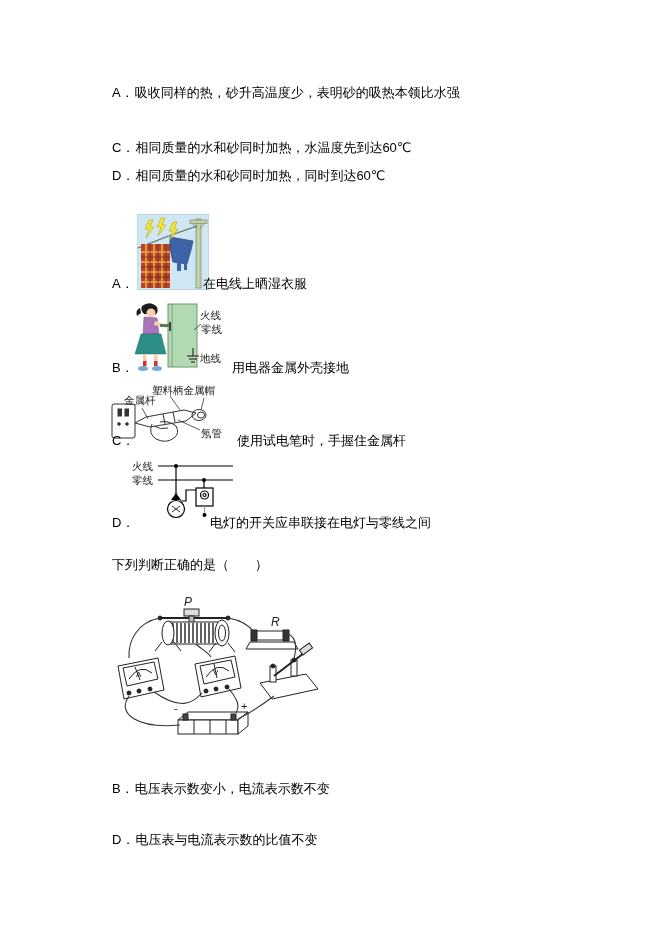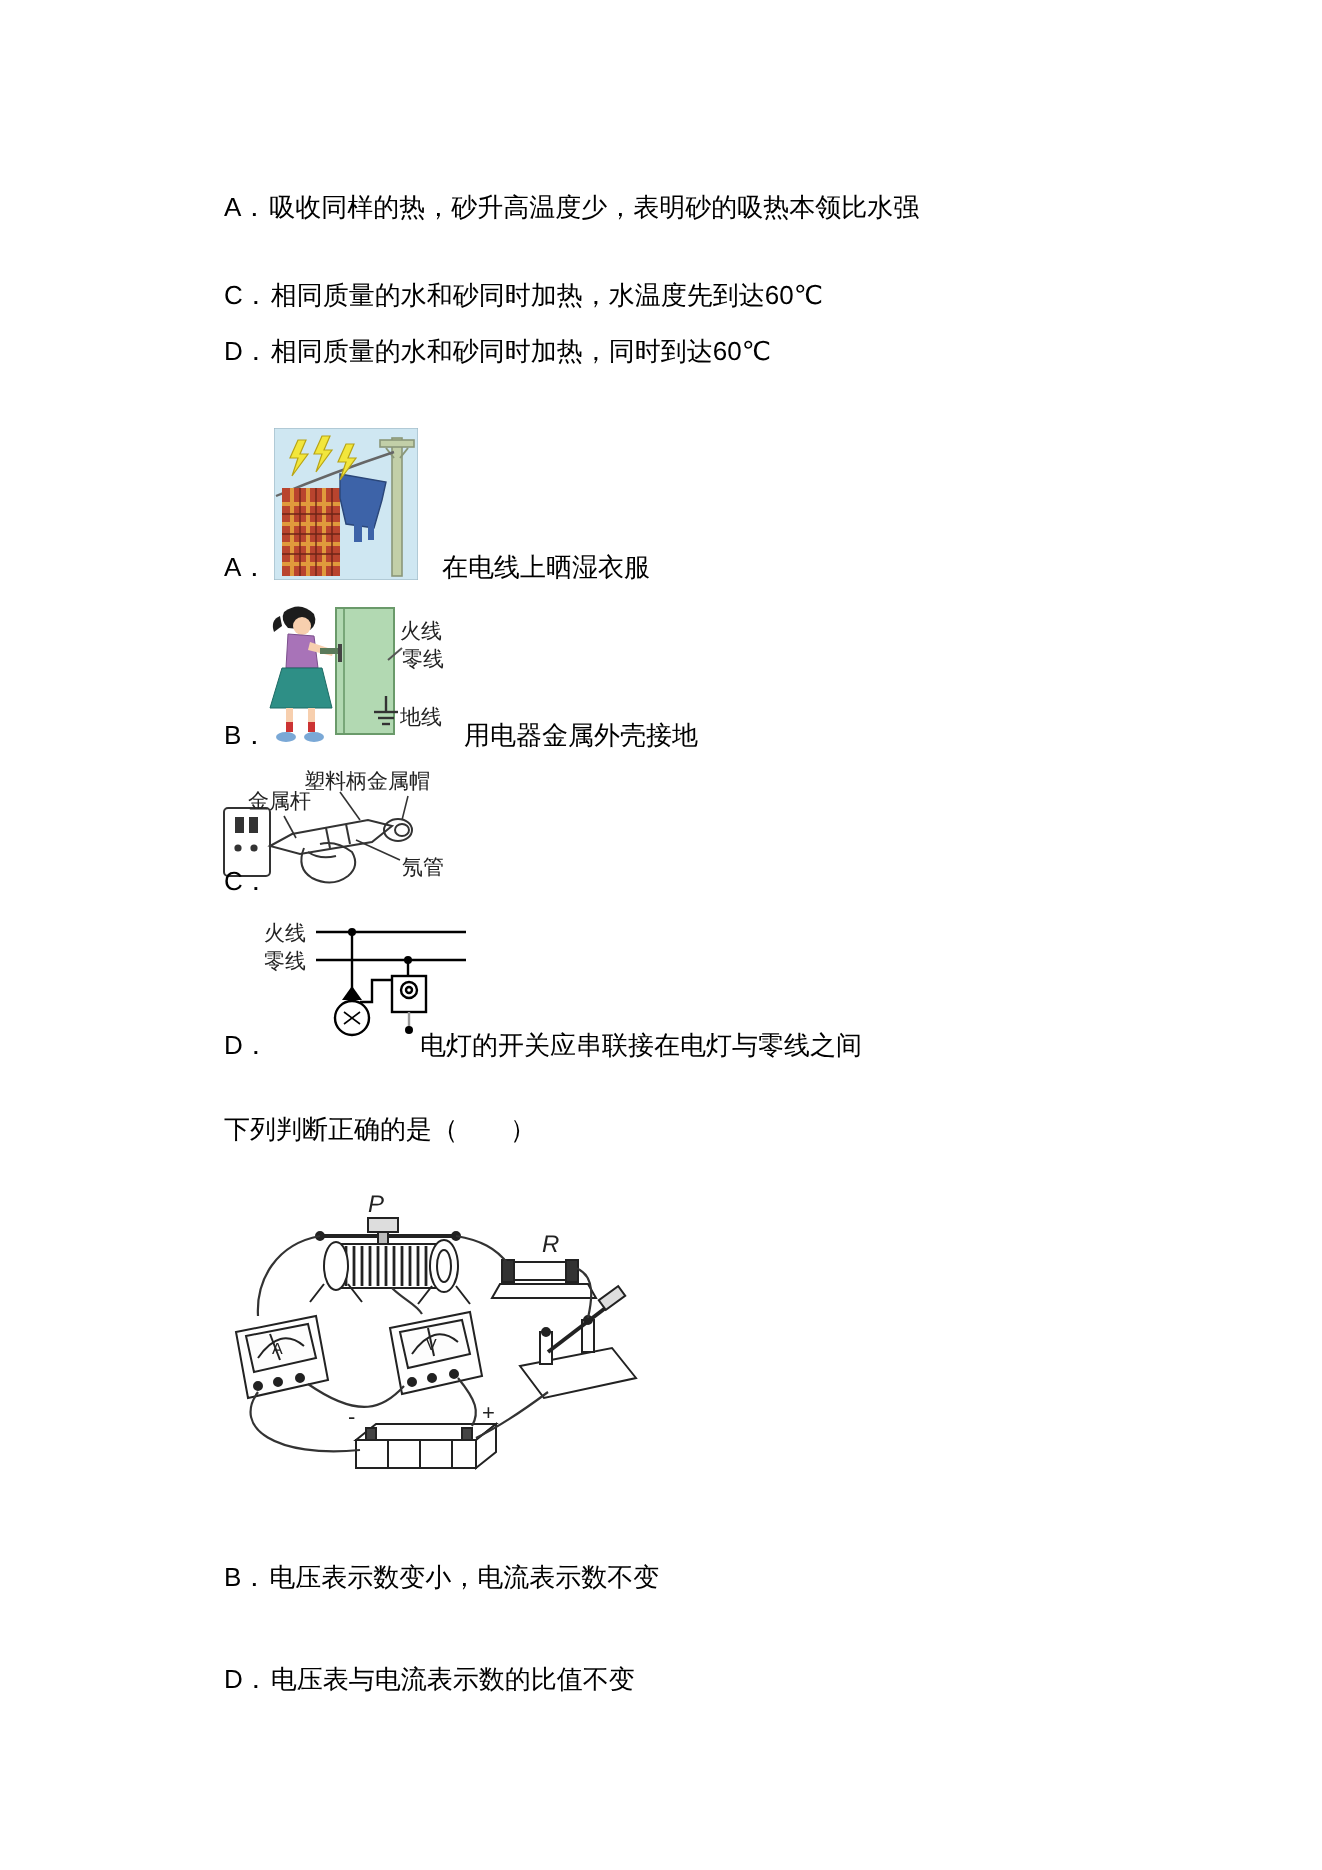--- a/index.html
+++ b/index.html
@@ -9,21 +9,21 @@
   .lbl{margin-right:1px;}
   svg{position:absolute;}
   svg text{font-family:"Liberation Sans","DejaVu Sans",sans-serif;fill:#222;}
   .diag-label{font-size:10.5px;}
 </style>
 </head>
 <body>
 
 <div id="page">
 
-  <div class="txt" style="left:112px;top:96px"><span class="lbl">A．</span><span>吸收同样的热，砂升高温度少，表明砂的吸热本领比水强</span></div>
+  <div class="txt" style="left:112px;top:85px"><span class="lbl">A．</span><span>吸收同样的热，砂升高温度少，表明砂的吸热本领比水强</span></div>
   <div class="txt" style="left:112px;top:140px"><span class="lbl">C．</span><span>相同质量的水和砂同时加热，水温度先到达60℃</span></div>
   <div class="txt" style="left:112px;top:168px"><span class="lbl">D．</span><span>相同质量的水和砂同时加热，同时到达60℃</span></div>
 
 
   <svg style="left:137px;top:214px" width="72" height="76" viewBox="0 0 72 76">
     <rect x="0" y="0" width="72" height="76" fill="#cfe7f2" stroke="#9db8c4" stroke-width="0.6"></rect>
     <g>
       <rect x="59" y="5" width="5" height="69" fill="#c2cfa8" stroke="#8a9778" stroke-width="0.8"></rect>
       <rect x="53" y="6" width="17" height="3.5" fill="#c2cfa8" stroke="#8a9778" stroke-width="0.8"></rect>
       <line x1="56" y1="10" x2="60" y2="15" stroke="#8a9778"></line>
@@ -55,21 +55,21 @@
       <rect x="40" y="48" width="4" height="9" fill="#3d63a8"></rect>
       <rect x="47" y="49" width="3" height="7" fill="#3d63a8"></rect>
     </g>
     <g fill="#f2e63c" stroke="#b8a416" stroke-width="0.6">
       <polygon points="12,6 16,6 13,13 17,13 9,24 12,15 8,15"></polygon>
       <polygon points="24,4 28,4 25,11 29,11 21,22 24,13 20,13"></polygon>
       <polygon points="36,8 40,8 37,15 41,15 33,26 36,17 32,17"></polygon>
     </g>
   </svg>
   <div class="txt" style="left:112px;top:276px">A．</div>
-  <div class="txt" style="left:221px;top:276px">在电线上晒湿衣服</div>
+  <div class="txt" style="left:203px;top:276px">在电线上晒湿衣服</div>
 
   <svg style="left:130px;top:300px" width="104" height="74" viewBox="0 0 104 74">
     <g>
       <rect x="38" y="4" width="29" height="63" fill="#b2d9b2" stroke="#6a9a6a" stroke-width="1"></rect>
       <line x1="42" y1="4" x2="42" y2="67" stroke="#6a9a6a" stroke-width="0.8"></line>
       <rect x="39" y="22" width="2" height="9" fill="#444"></rect>
     </g>
     <g>
       <path d="M12,6 Q20,0 27,7 Q29,12 25,15 L14,14 Q10,10 12,6 Z" fill="#1c1c1c"></path>
       <path d="M10,8 Q5,10 7,16 L11,13 Z" fill="#1c1c1c"></path>
@@ -120,20 +120,21 @@
       <line x1="34" y1="24" x2="40" y2="35" stroke-width="0.8"></line>
       <line x1="62" y1="12" x2="72" y2="26" stroke-width="0.8"></line>
       <line x1="96" y1="14" x2="93" y2="26" stroke-width="0.8"></line>
       <line x1="92" y1="46" x2="70" y2="36" stroke-width="0.8"></line>
     </g>
     <text x="44" y="10" class="diag-label">塑料柄金属帽</text>
     <text x="16" y="20" class="diag-label">金属杆</text>
     <text x="93" y="53" class="diag-label">氖管</text>
   </svg>
   <div class="txt" style="left:112px;top:433px">C．</div>
+  <div class="txt" style="left:237px;top:433px">使用试电笔时，手握住金属杆</div>
 
   <svg style="left:130px;top:456px" width="106" height="64" viewBox="0 0 106 64">
     <text x="2" y="14" class="diag-label">火线</text>
     <text x="2" y="28" class="diag-label">零线</text>
     <g stroke="#000" stroke-width="1.2" fill="none">
       <line x1="28" y1="10" x2="103" y2="10"></line>
       <line x1="28" y1="24" x2="103" y2="24"></line>
       <line x1="46" y1="10" x2="46" y2="42"></line>
       <path d="M50,45 L56,45 L56,34 L66,34"></path>
       <line x1="74" y1="24" x2="74" y2="32"></line>

